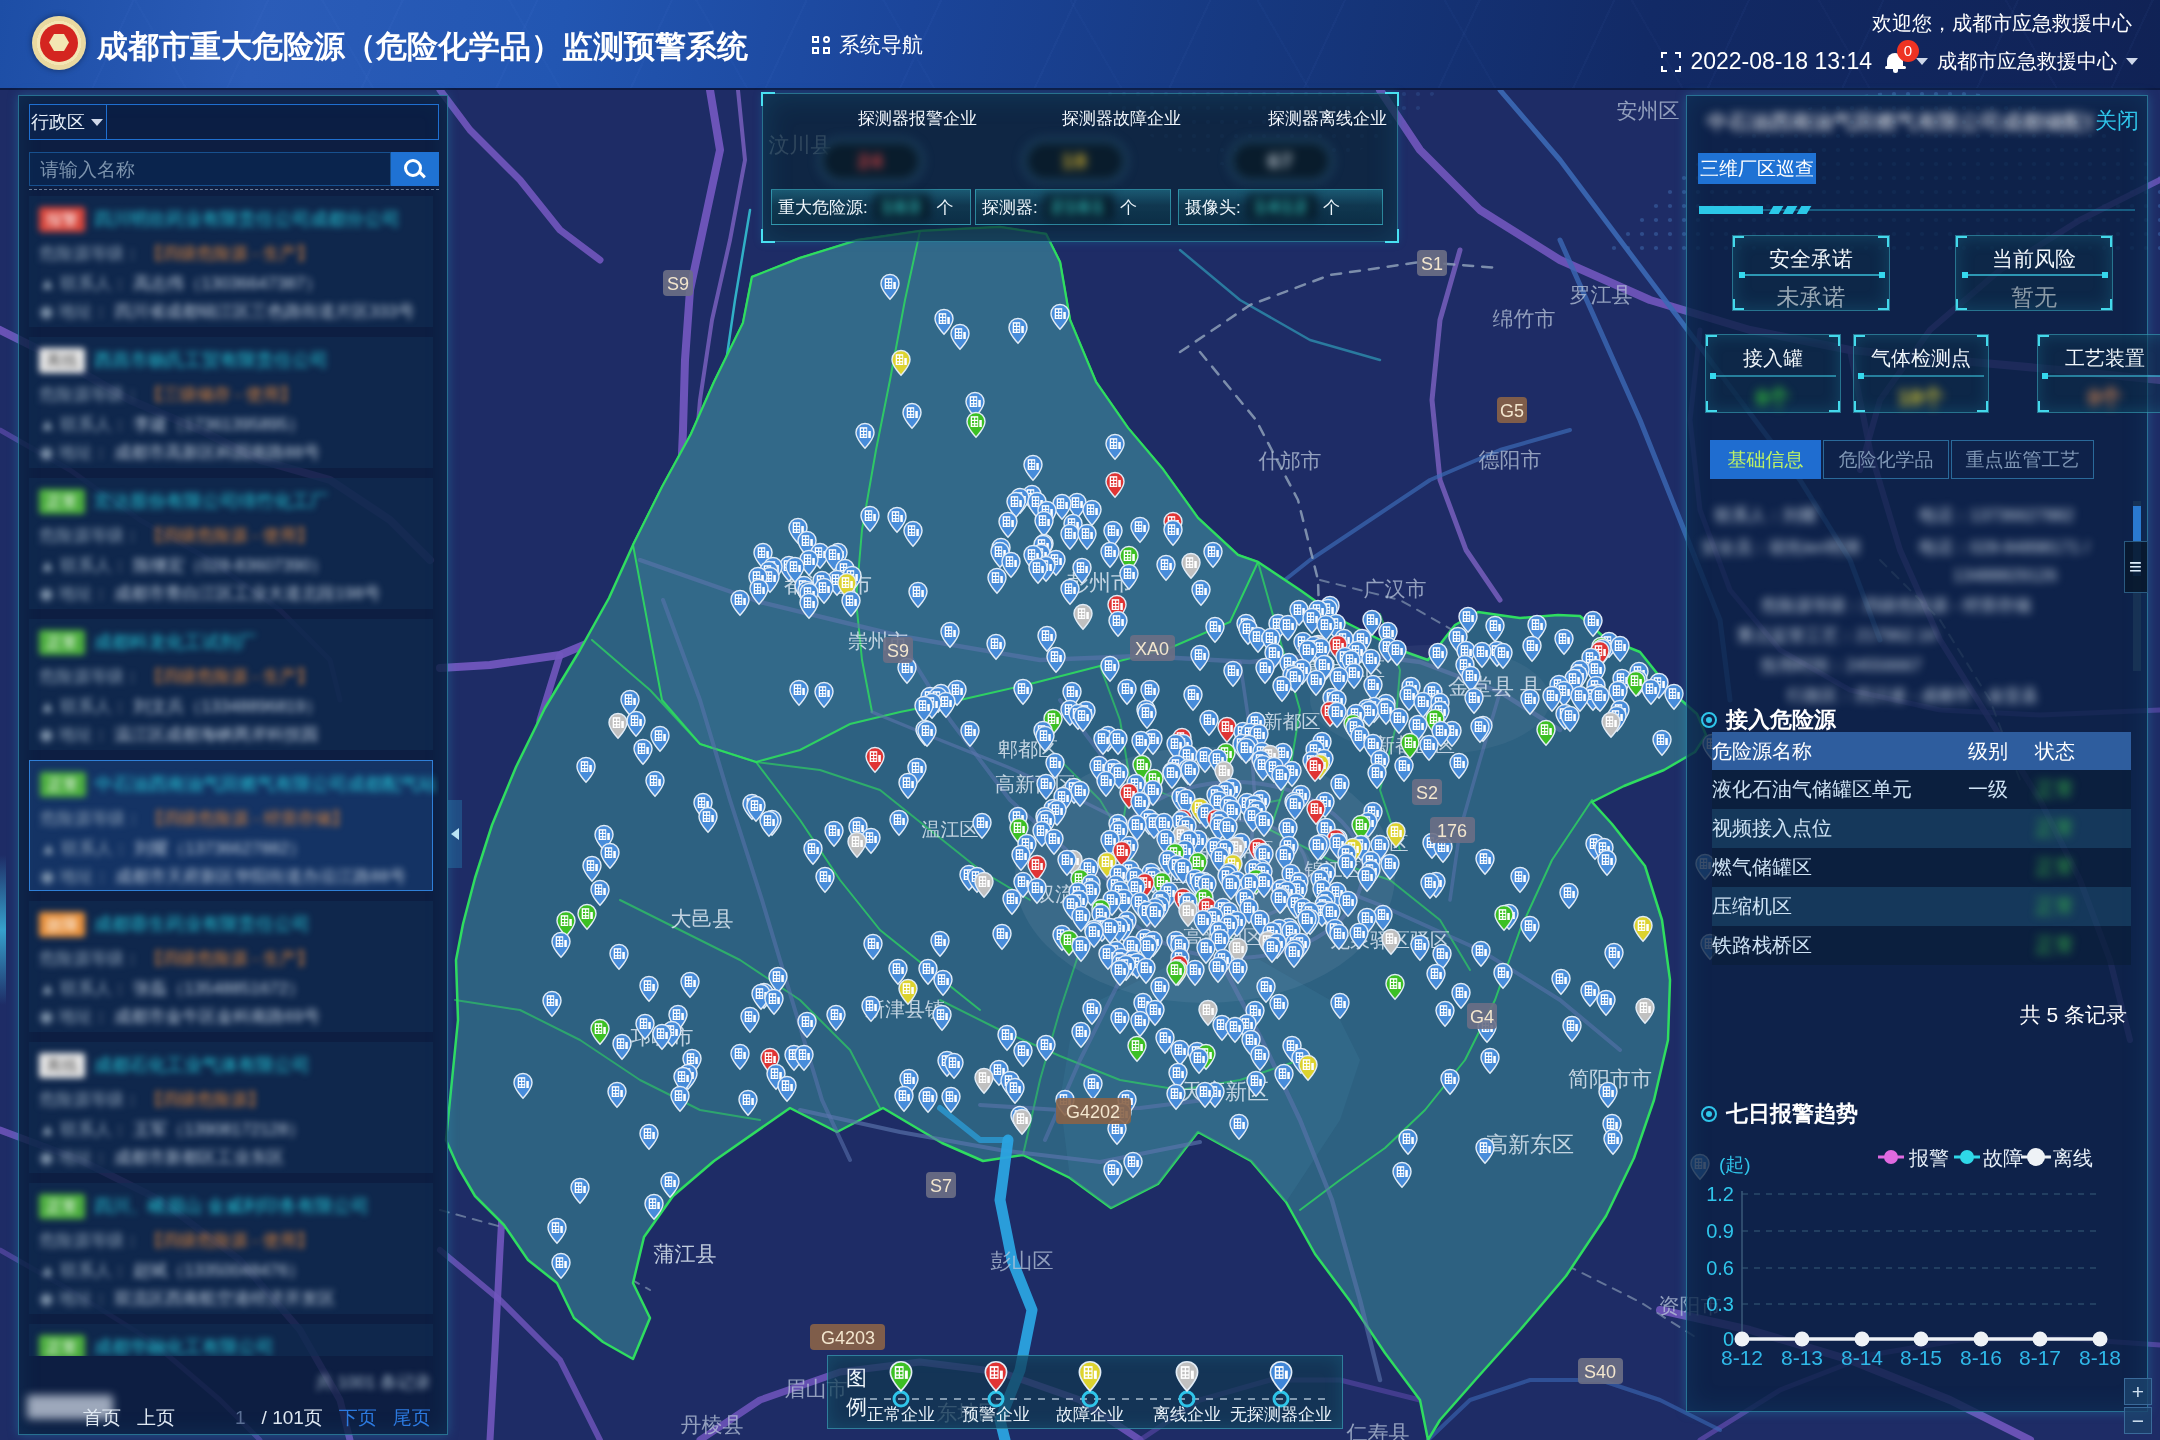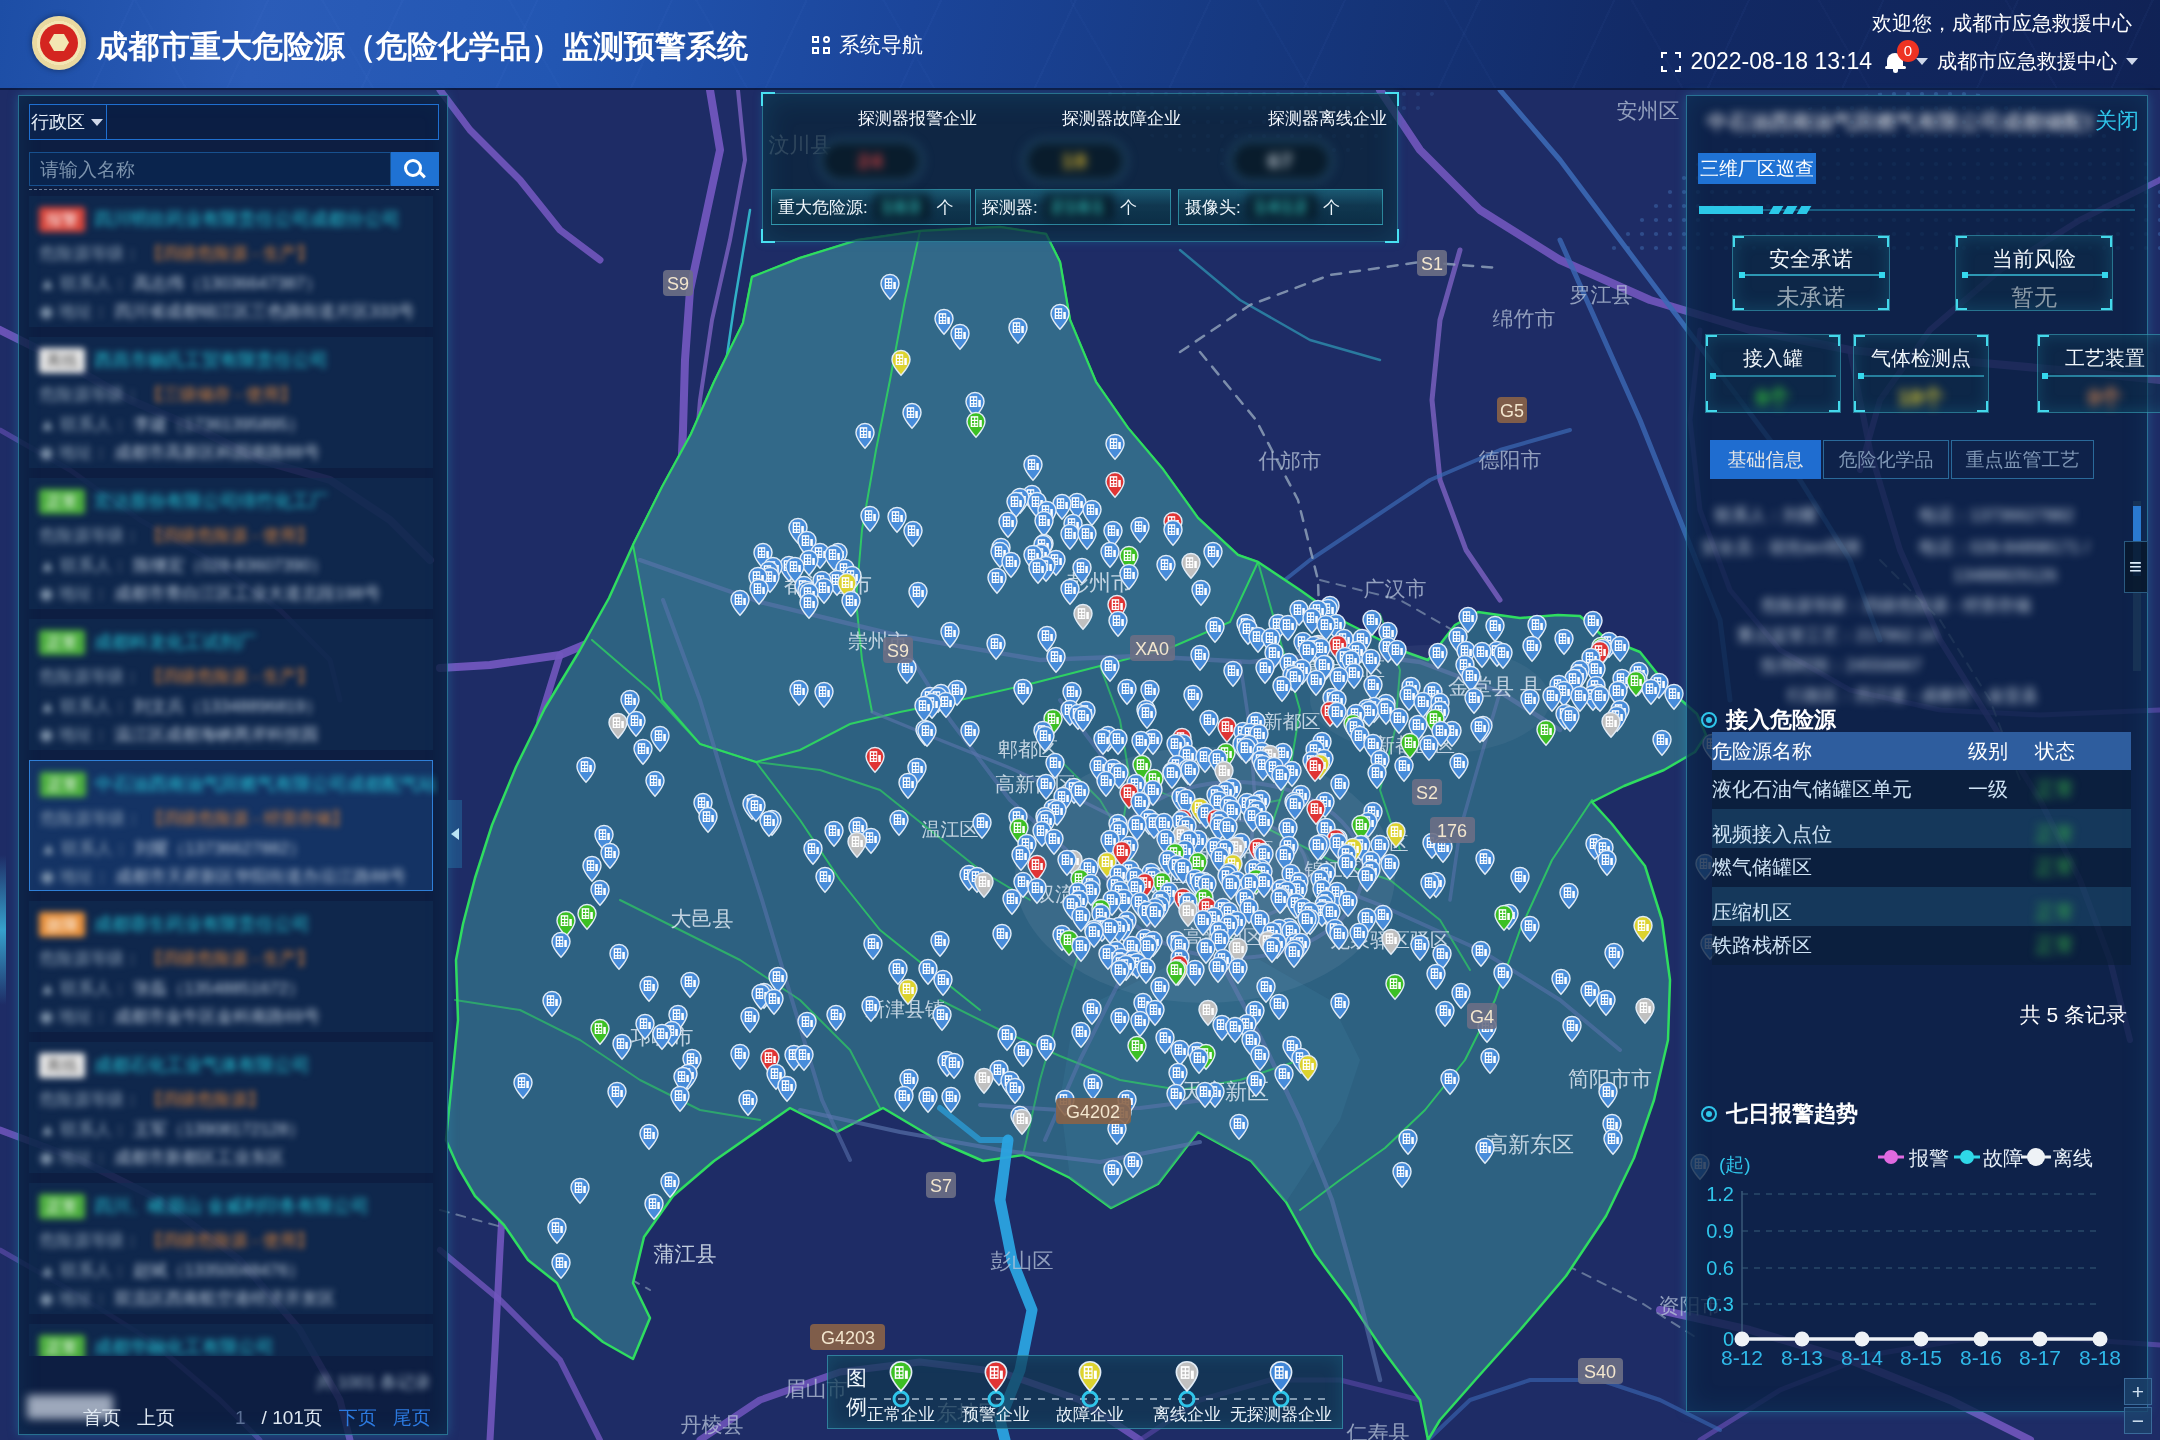--- a/index.html
+++ b/index.html
@@ -99,35 +99,35 @@
 .rbox2 .dv{position:absolute;left:8px;top:38px;width:142px;height:2px;background:rgba(60,200,225,.7);}
 .rbox2 .dv:before,.rbox2 .dv:after{content:"";position:absolute;top:-2px;width:6px;height:6px;background:#35d8ee;}
 .rbox2 .dv:before{left:-2px;} .rbox2 .dv:after{right:-2px;}
 .rbox2 .v{position:absolute;top:46px;width:100%;text-align:center;font-size:23px;color:#97a7b4;}
 .rbox3{position:absolute;top:238px;width:136px;height:79px;border:1px solid rgba(70,210,230,.45);background:linear-gradient(#49e0f2,#49e0f2) 0 0/11px 2px no-repeat,linear-gradient(#49e0f2,#49e0f2) 0 0/2px 11px no-repeat,linear-gradient(#49e0f2,#49e0f2) 100% 0/11px 2px no-repeat,linear-gradient(#49e0f2,#49e0f2) 100% 0/2px 11px no-repeat,linear-gradient(#49e0f2,#49e0f2) 0 100%/11px 2px no-repeat,linear-gradient(#49e0f2,#49e0f2) 0 100%/2px 11px no-repeat,linear-gradient(#49e0f2,#49e0f2) 100% 100%/11px 2px no-repeat,linear-gradient(#49e0f2,#49e0f2) 100% 100%/2px 11px no-repeat,rgba(12,44,70,.5);box-shadow:inset 0 0 16px rgba(40,170,200,.25);}
 .rbox3 .t{position:absolute;top:10px;width:100%;text-align:center;font-size:20px;color:#f0f6fa;}
 .rbox3 .dv{position:absolute;left:6px;top:40px;width:124px;height:2px;background:rgba(60,200,225,.55);}
 .rbox3 .dv:before{content:"";position:absolute;left:-2px;top:-2px;width:6px;height:6px;background:#35d8ee;}
 .rbox3 .v{position:absolute;top:48px;width:100%;text-align:center;font-size:22px;font-weight:bold;filter:blur(5px);}
 .rtab{position:absolute;top:344px;height:39px;border:1px solid #2a6a9a;color:#7f97b5;font-size:19px;text-align:center;line-height:37px;}
-.rtab.on{background:#1f6dd0;color:#e5e5e5;border-color:#1f6dd0;}
+.rtab.on{background:#1f6dd0;color:#bef264;border-color:#1f6dd0;}
 #rdetail{position:absolute;left:14px;top:400px;width:420px;height:190px;filter:blur(4px);font-size:17px;color:#c7d4e2;}
 #rdetail div{position:absolute;white-space:nowrap;}
 #rscroll{position:absolute;right:6px;top:405px;width:8px;height:170px;background:rgba(30,60,90,.6);}
 #rscroll i{position:absolute;left:0;top:5px;width:8px;height:70px;background:#2a7ad0;}
 #rexpand{position:absolute;right:-1px;top:445px;width:24px;height:52px;background:rgba(8,24,46,.9);border:1px solid #2a5a80;}
 #rexpand:after{content:"\2261";color:#dfeefc;font-size:22px;position:absolute;left:4px;top:12px;}
 .rsec{position:absolute;left:14px;display:flex;align-items:center;color:#fff;font-size:22px;font-weight:bold;}
 .rsec .rd{width:16px;height:16px;border:2px solid #2fc5ea;border-radius:50%;margin-right:9px;position:relative;}
 .rsec .rd:after{content:"";position:absolute;left:3px;top:3px;width:6px;height:6px;background:#2fc5ea;border-radius:50%;}
 #rtable{position:absolute;left:25px;top:636px;width:419px;font-size:20px;}
 #rtable .hd{height:38px;background:#2e5d9e;color:#fff;display:flex;align-items:center;}
 #rtable .row{height:39px;display:flex;align-items:center;color:#cfe3f5;}
 #rtable .row.odd{background:rgba(10,30,52,.55);}
-#rtable .row.even{background:rgba(28,74,106,.55);align-items:flex-end;}
+#rtable .row.even{background:rgba(28,74,106,.55);}
 #rtable .c1{width:238px;}
 #rtable .c2{width:85px;padding-left:18px;}
 #rtable .c3{width:70px;filter:blur(4px);color:#37b34a;}
 #rrec{position:absolute;right:20px;top:905px;font-size:21px;color:#fff;}
 #rpage{position:absolute;left:0px;top:940px;width:462px;font-size:20px;color:#e8eef6;white-space:nowrap;}
 #rpage span{margin:0 9px;}
 #rchart{position:absolute;left:0;top:995px;width:462px;height:300px;}
 
 #legend{position:absolute;left:827px;top:1355px;width:516px;height:74px;z-index:55;
  background:rgba(16,56,80,.72);border:1px solid rgba(70,190,215,.55);box-shadow:inset 0 0 18px rgba(40,170,200,.2);}

